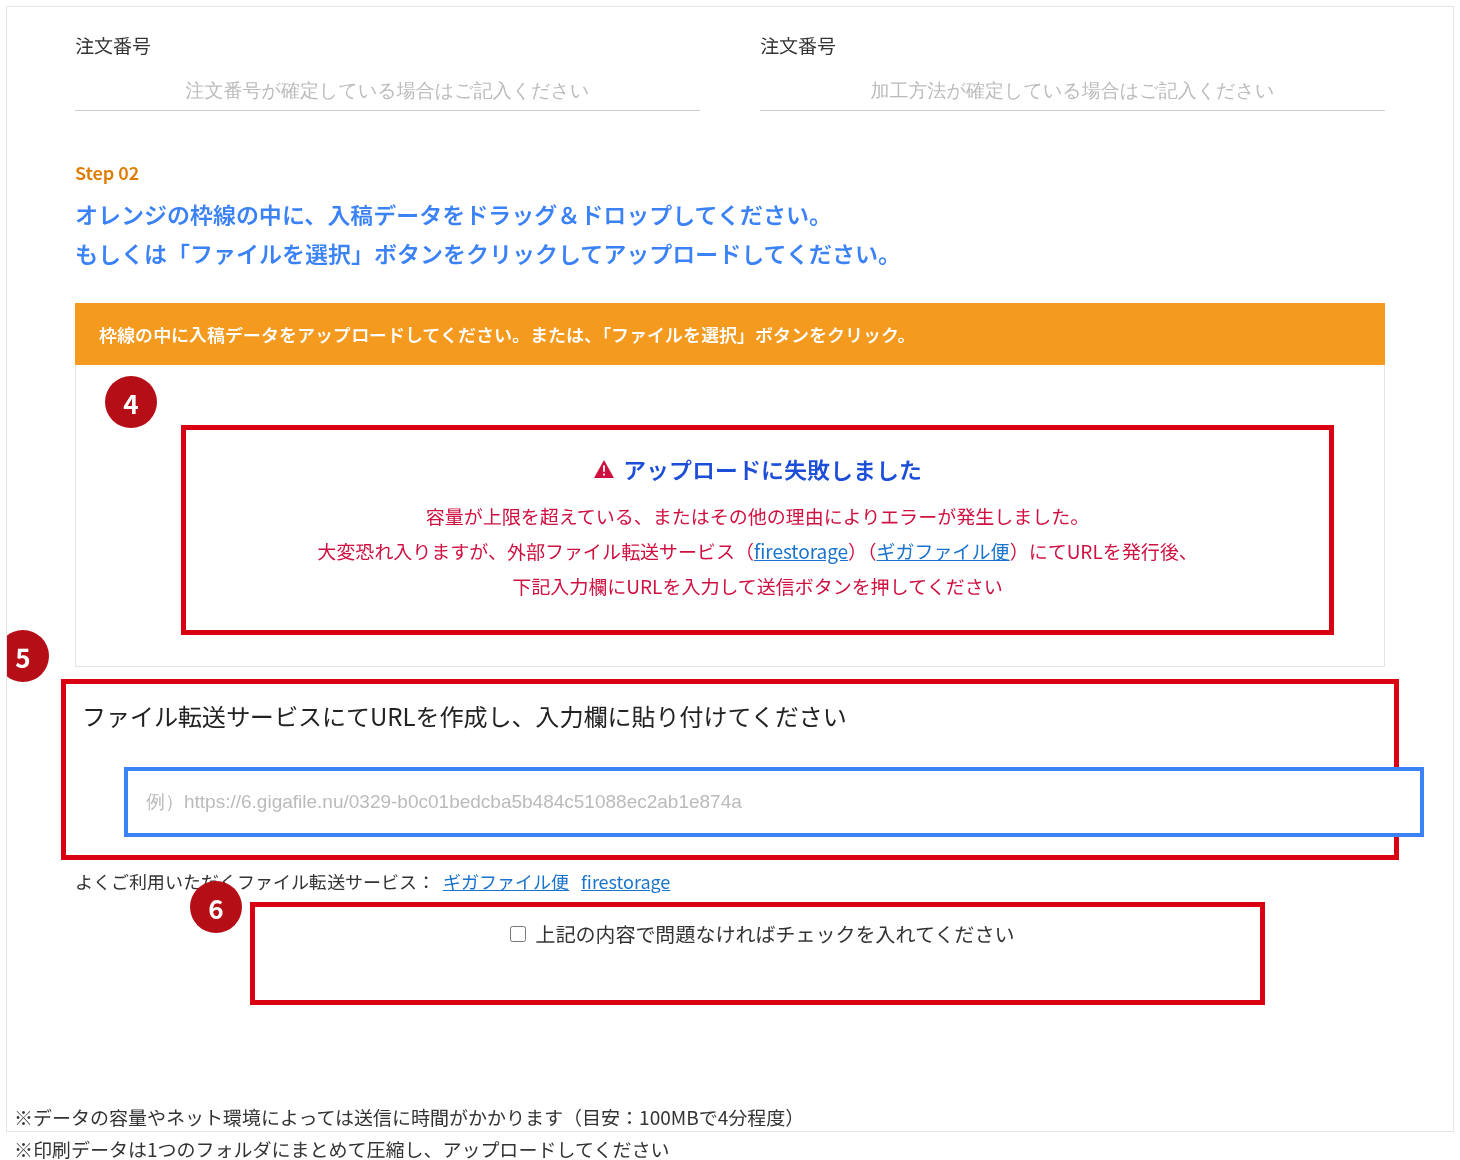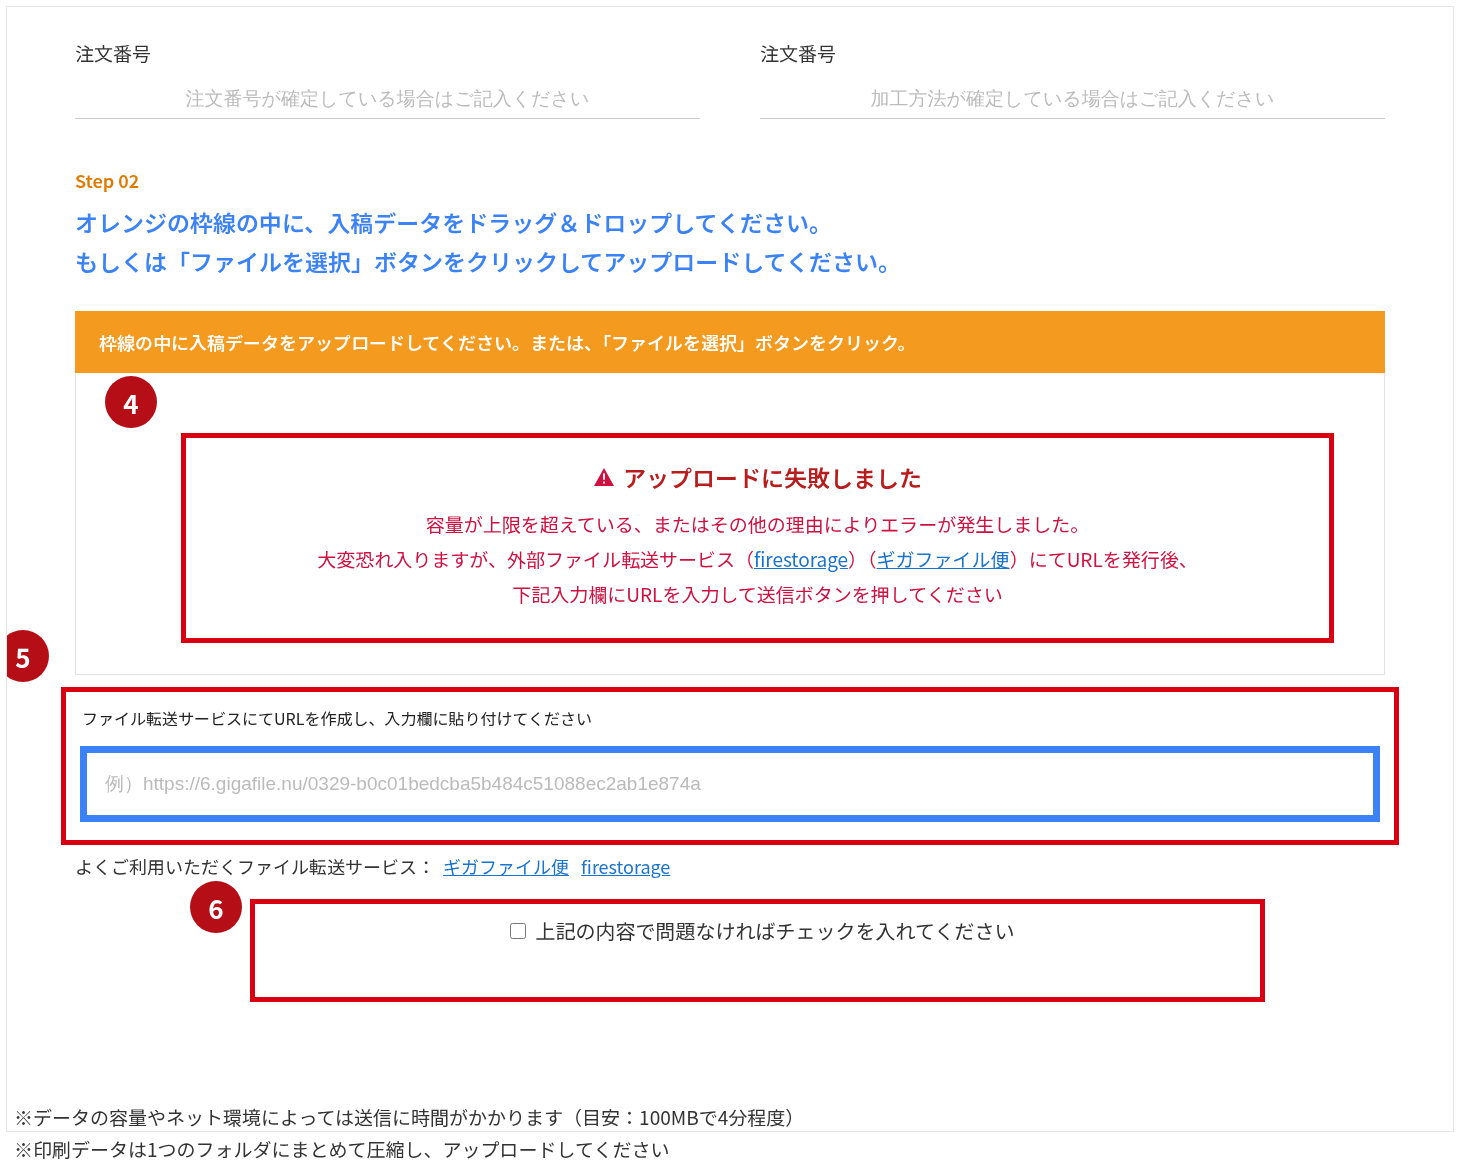--- a/index.html
+++ b/index.html
@@ -21,21 +21,21 @@
     }
     .content {
       padding: 24px 68px 0 68px;
       position: relative;
     }
     .two-col {
       display: flex;
       gap: 60px;
       margin-bottom: 48px;
     }
-    .field-group { flex: 1; margin-top: 8px; }
+    .field-group { flex: 1; }
     .field-label {
       font-size: 19px;
       color: #333;
       margin-bottom: 14px;
     }
     .field-input {
       width: 100%;
       border: none;
       border-bottom: 1px solid #ccc;
       padding: 8px 2px;
@@ -76,21 +76,21 @@
       border: 5px solid #d90012;
       background: #fff;
       padding: 22px 20px 26px 20px;
       text-align: center;
       position: absolute;
       left: 105px;
       right: 50px;
       top: 60px;
     }
     .error-title {
-      color: #b91c1c;
+      color: #1d4ed8;
       font-size: 23px;
       font-weight: 600;
       display: inline-flex;
       align-items: center;
       gap: 8px;
       margin-bottom: 12px;
     }
     .error-title svg { flex-shrink: 0; }
     .error-body {
       color: #ce1141;
@@ -102,46 +102,47 @@
       text-decoration: underline;
     }
     .url-section {
       border: 5px solid #d90012;
       padding: 14px 14px 18px 14px;
       margin-top: 12px;
       margin-left: -14px;
       margin-right: -14px;
     }
     .url-label {
-      font-size: 16px;
+      font-size: 24px;
       color: #222;
-      margin-bottom: 16px;
+      margin-bottom: 34px;
       padding-left: 2px;
     }
     .url-input {
       width: 100%;
-      border: 7px solid #3b82f6;
+      border: 4px solid #3b82f6;
       padding: 20px 18px;
       font-size: 19px;
       background: #fff;
+      margin-left: 44px;
     }
     .url-input::placeholder { color: #bbb; }
     .services-row {
       font-size: 18px;
       color: #333;
       margin-top: 8px;
     }
     .services-row a {
       color: #1a73cc;
       text-decoration: underline;
       margin: 0 4px;
     }
     .confirm-section {
       border: 5px solid #d90012;
-      margin: 20px 120px 0 175px;
+      margin: 8px 120px 0 175px;
       padding: 12px 21px 30px 30px;
       text-align: center;
     }
     .confirm-row {
       font-size: 20px;
       color: #333;
       margin-bottom: 22px;
       display: inline-flex;
       align-items: center;
       gap: 10px;

